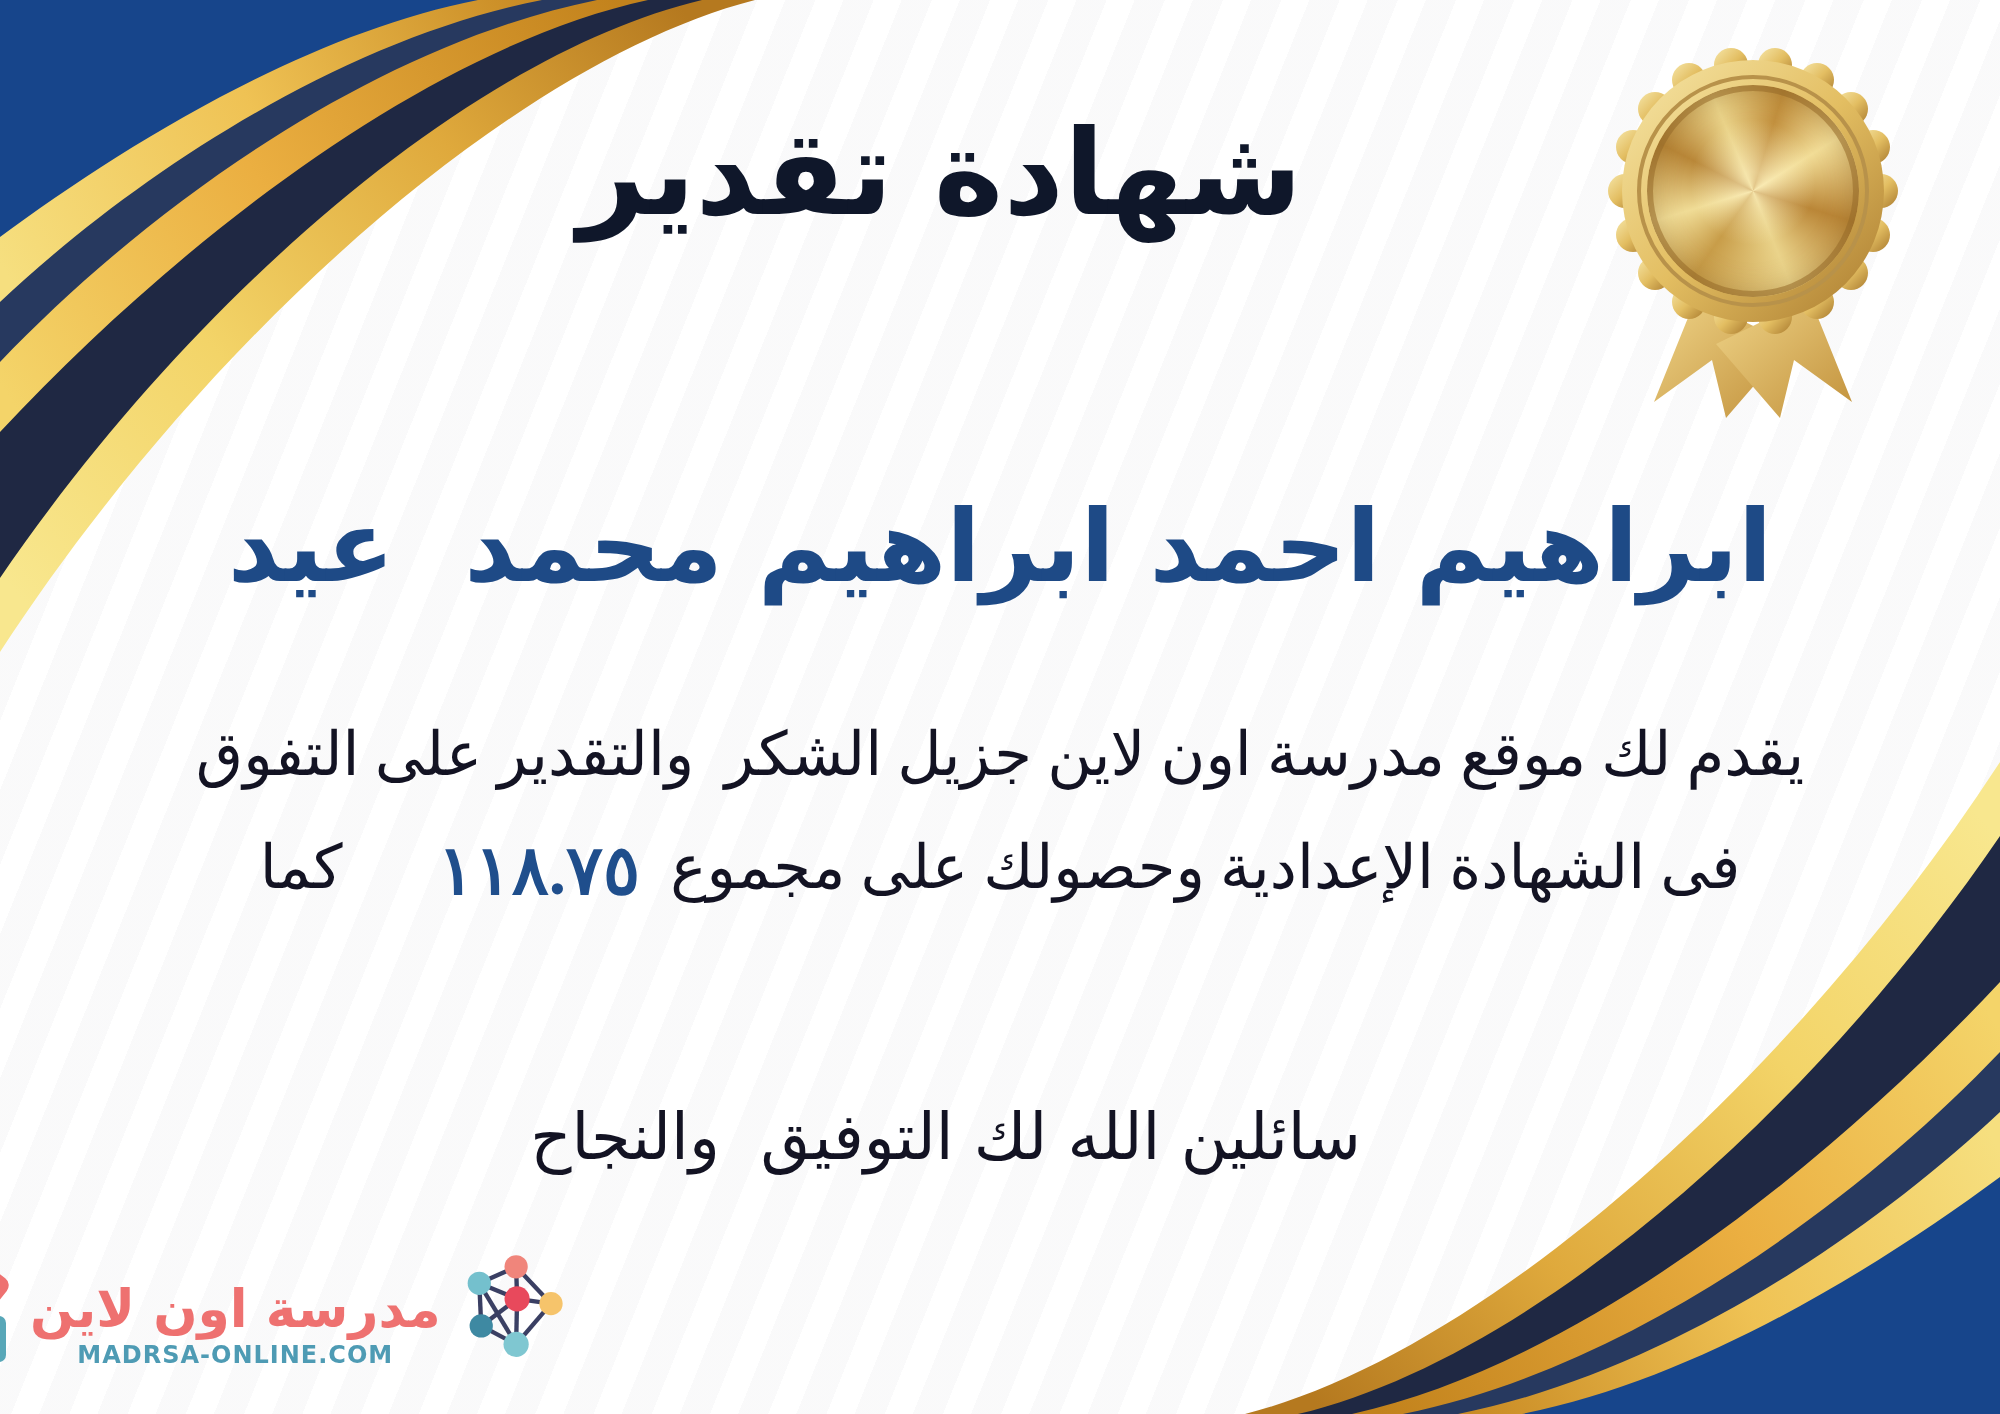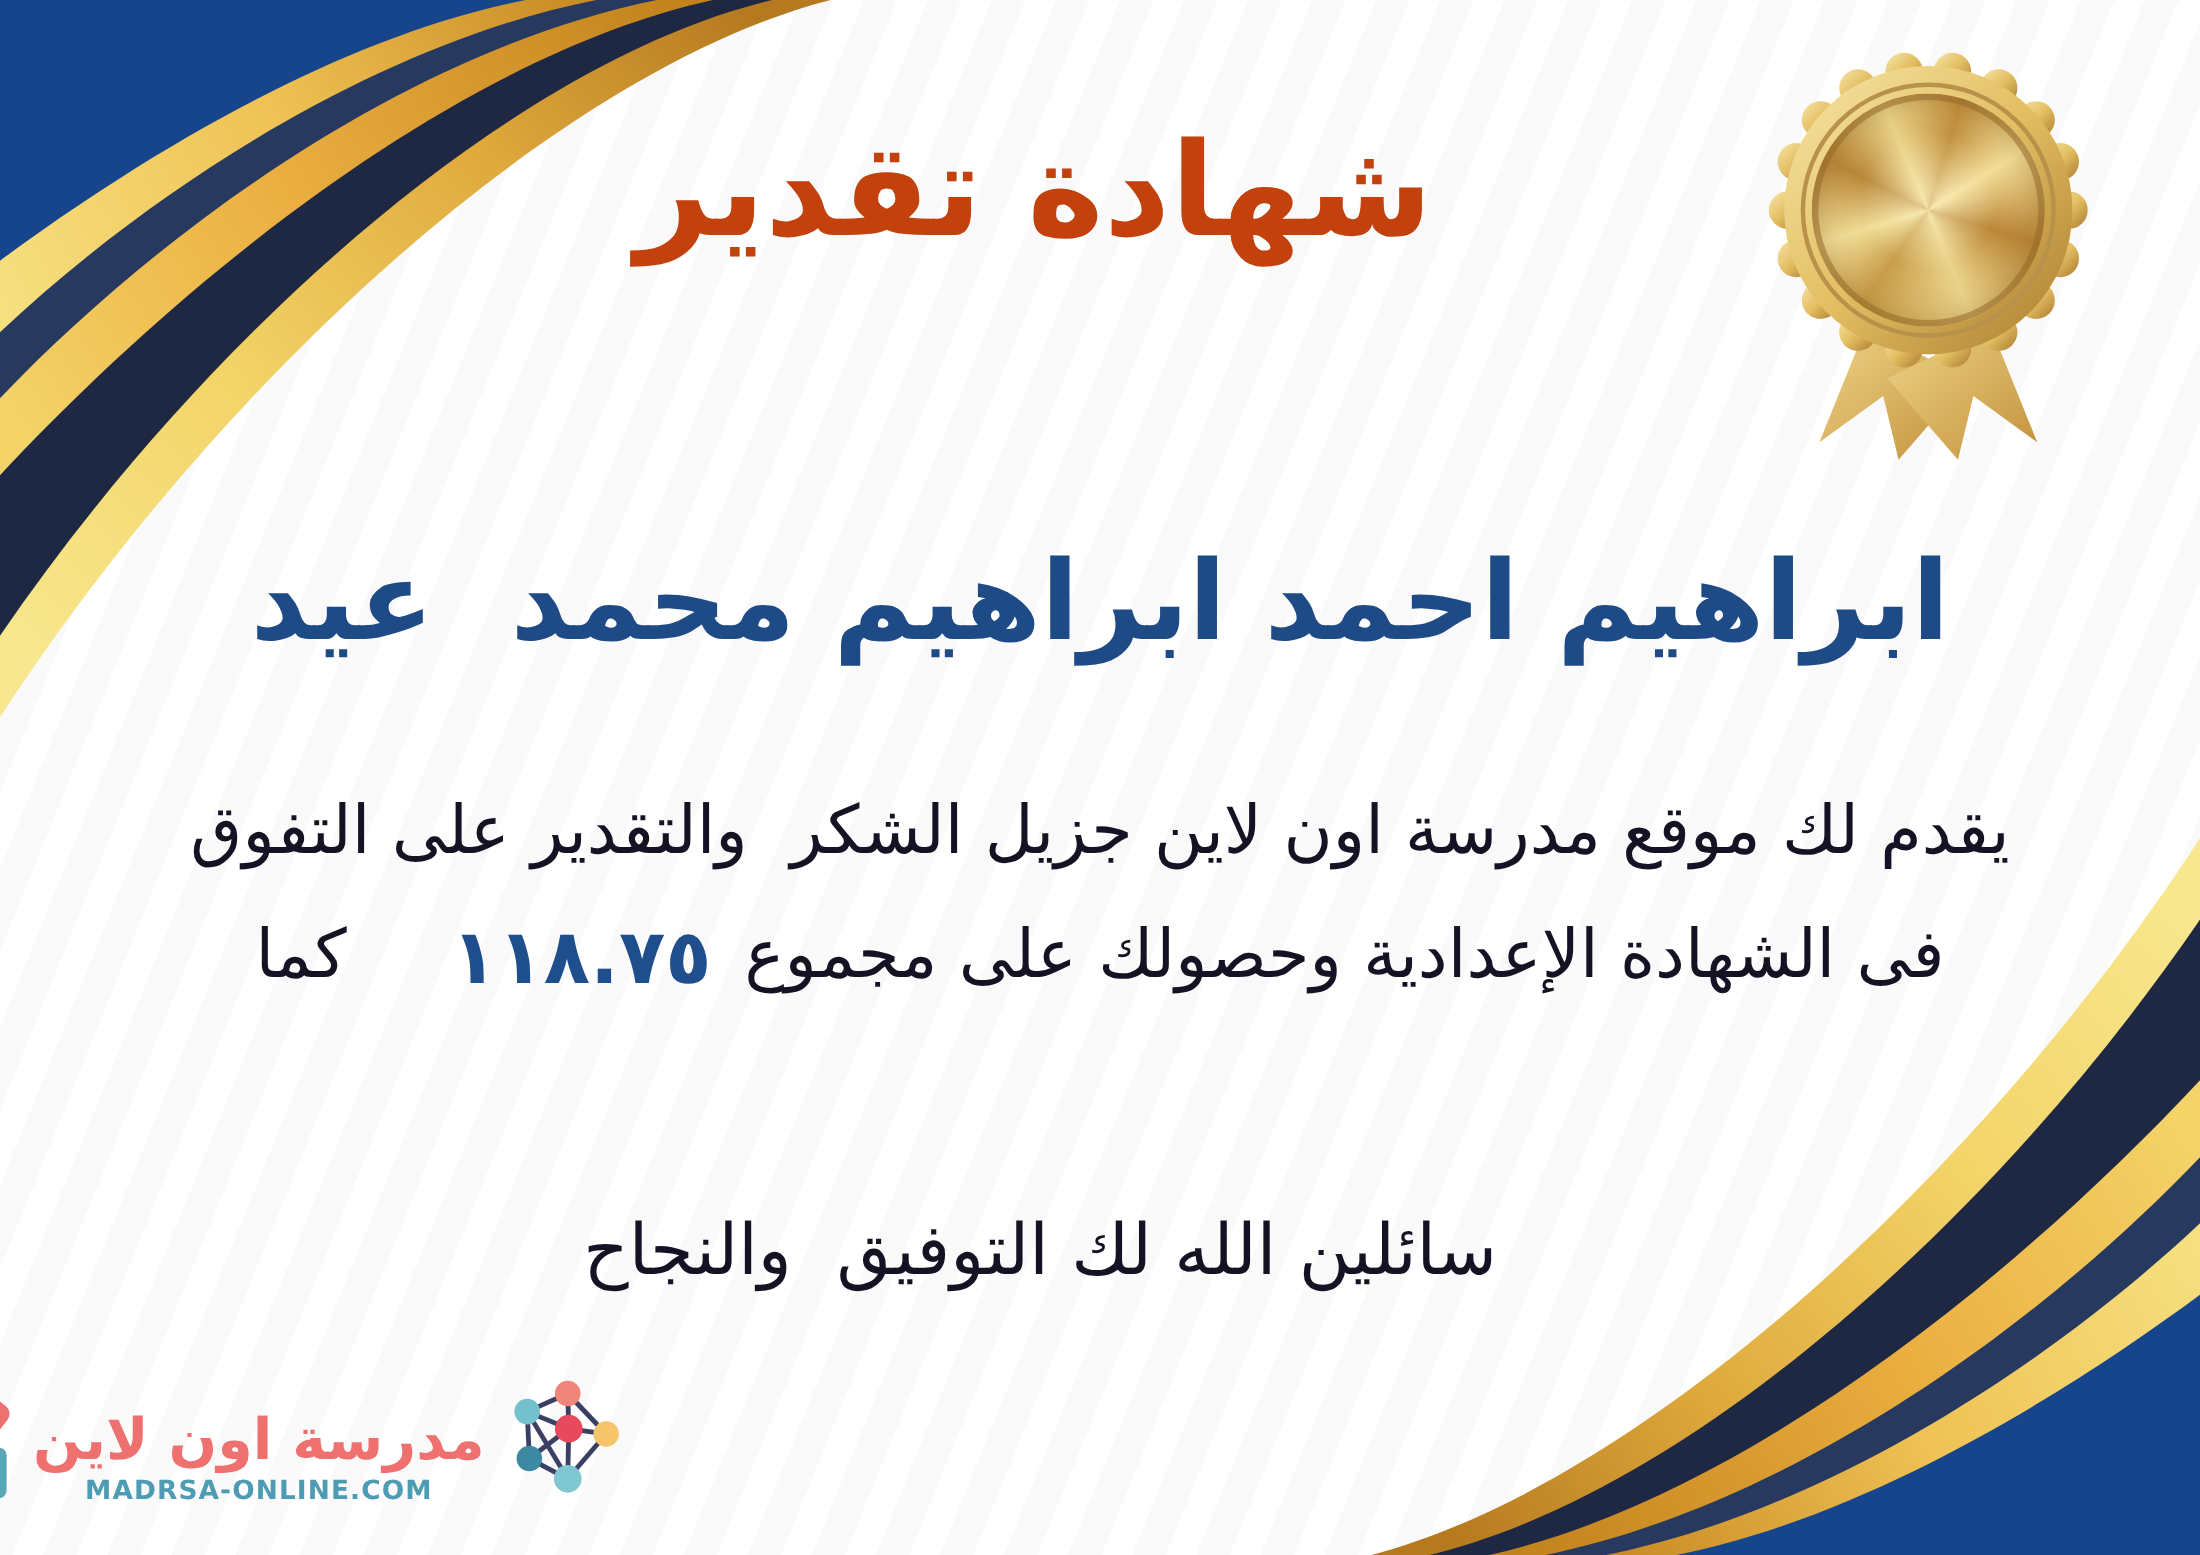--- a/index.html
+++ b/index.html
@@ -13,33 +13,33 @@
     position:absolute;inset:0;
     background:
       repeating-linear-gradient(112deg,
         rgba(255,255,255,0) 0 26px,
         rgba(25,25,55,0.025) 26px 54px);
   }
   .corner-svg{position:absolute;left:0;top:0;width:2000px;height:1414px;}
 
   .title{
     position:absolute;top:104px;left:0;right:120px;
-    text-align:center;font-size:118px;font-weight:bold;color:#c2410c;
+    text-align:center;font-size:118px;font-weight:bold;color:#0f172a;
     white-space:pre;
   }
   .student-name{
     position:absolute;top:488px;left:0;right:0;
     text-align:center;font-size:100px;font-weight:bold;color:#1E4A86;
     white-space:pre;
   }
   .body-text{
     position:absolute;top:698px;left:0;right:0;
     text-align:center;font-size:61px;color:#131323;line-height:113px;
   }
-  .bline{white-space:pre;}
+  .bline{white-space:pre;font-family:Liberation Serif, serif;}
   .score{
     font-weight:bold;color:#1F4E8C;font-size:69px;
     margin:0 30px 0 95px;vertical-align:-6px;letter-spacing:4px;
   }
   .closing{
     position:absolute;top:1100px;left:0;right:109px;
     text-align:center;font-size:64px;color:#131323;white-space:pre;
   }
 
   

